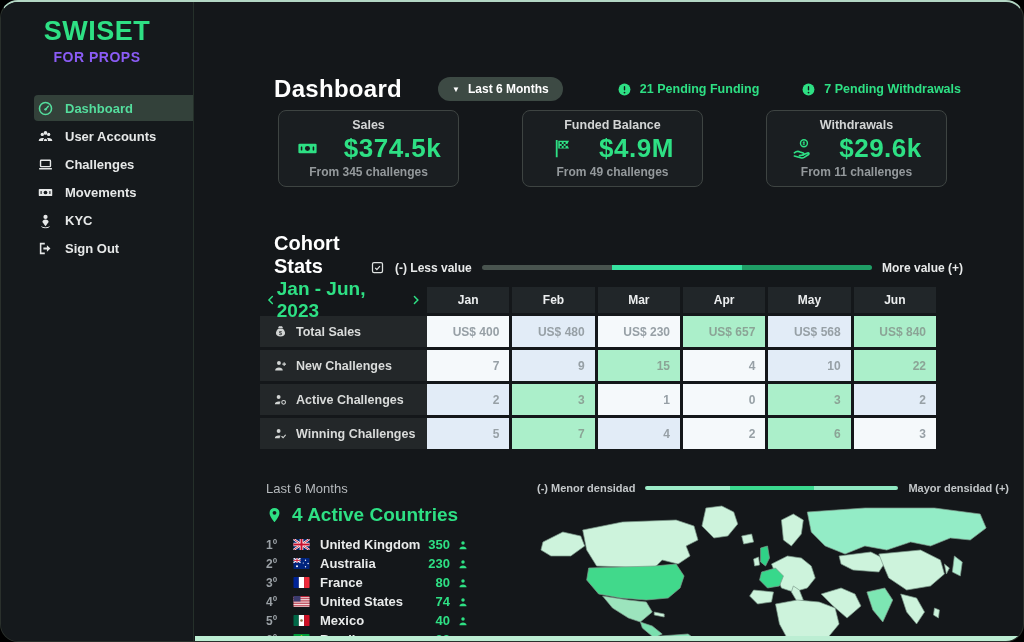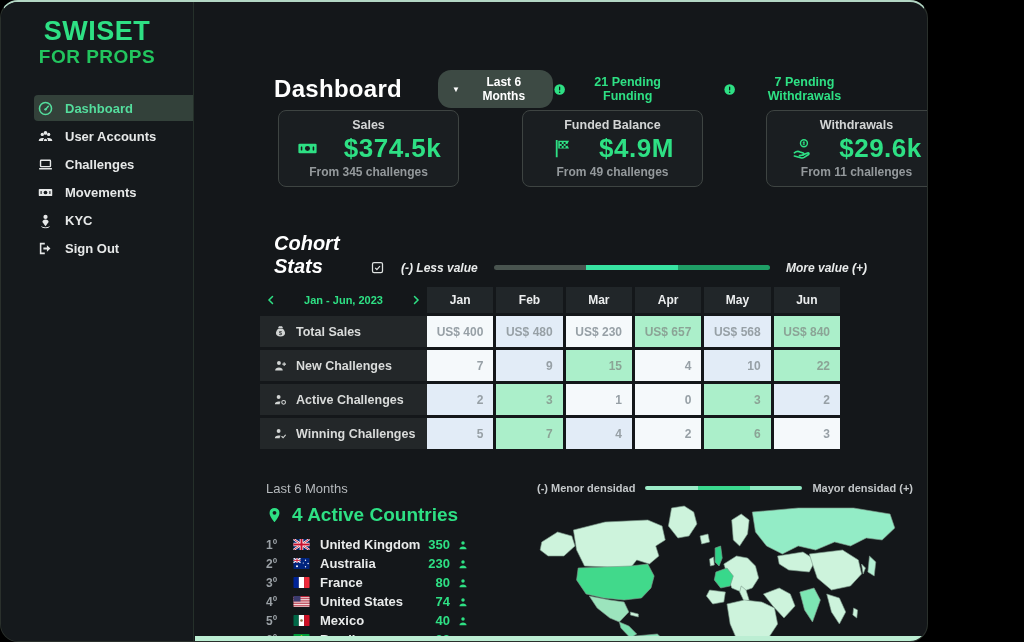--- a/index.html
+++ b/index.html
@@ -1,30 +1,30 @@
 <!DOCTYPE html>
 <html><head>
 <meta charset="utf-8">
 <style>
   :root{
     --accent:#2ee084; --bg:#14171a; --sidebar:#15191c; --panel:#1a1e21;
     --cell-plain:#f5f9fb; --cell-cool:#e2ecf7; --cell-good:#abefca;
   }
   *{box-sizing:border-box;margin:0;padding:0;font-family:"Liberation Sans",sans-serif;}
   body{background:#000;width:1024px;height:642px;overflow:hidden;}
-  .window{position:relative;width:928px;height:642px;background:var(--bg);
+  .window{position:relative;width:1024px;height:642px;background:var(--bg);
     border-radius:18px;overflow:hidden;border:1px solid #2a302c;border-top:2px solid #b3d7c4;}
   .icon{display:inline-flex;align-items:center;justify-content:center;}
   .icon svg{width:100%;height:100%;}
 
   
   .sidebar{position:absolute;left:0;top:0;bottom:0;width:193px;background:var(--sidebar);border-right:1px solid #25302a;}
   .brand{padding-top:14px;text-align:center;}
   .brand-l1{color:var(--accent);font-size:27px;font-weight:800;letter-spacing:.5px;line-height:30px;}
-  .brand-l2{color:#22c55e;font-size:19px;font-weight:800;letter-spacing:.5px;line-height:22px;}
+  .brand-l2{color:#8b5cf6;font-size:14px;font-weight:800;letter-spacing:.5px;line-height:22px;}
   .brand-l3{color:var(--accent);font-size:22px;font-weight:700;margin-top:13px;line-height:26px;}
   .menu{margin-top:27px;padding-left:33px;}
   .menu-item{display:flex;align-items:center;gap:11px;height:26px;margin-bottom:2px;
     color:#e6e8e8;font-size:13px;font-weight:600;cursor:pointer;border-radius:4px 0 0 4px;padding-left:3px;}
   .menu-item .icon{width:17px;height:17px;flex:none;}
   .menu-item.active{background:#33413a;color:#54dd9d;}
 
   
   .main{position:absolute;left:194px;right:0;top:0;bottom:0;}
   .topbar{position:absolute;left:79px;right:62px;top:70px;height:34px;display:flex;align-items:center;}
@@ -40,33 +40,33 @@
   .card{width:181px;height:77px;background:var(--panel);border:1px solid #3e4442;border-radius:8px;
     display:flex;flex-direction:column;align-items:center;justify-content:center;gap:1px;}
   .card-label{font-size:12.5px;color:#d3d5d5;font-weight:600;}
   .card-valrow{display:flex;align-items:center;gap:25px;}
   .card-valrow .icon{width:23px;height:23px;color:var(--accent);}
   .card-value{font-size:26px;font-weight:800;color:var(--accent);letter-spacing:.5px;}
   .card-sub{font-size:12px;font-weight:700;color:#94999c;}
 
   
   .cohort{position:absolute;left:65px;top:230px;right:60px;}
-  .cohort-head{display:flex;align-items:flex-end;font-style:italic;}
+  .cohort-head{display:flex;align-items:flex-end;}
   .cohort-head h2{font-size:20px;font-weight:800;color:#fff;margin-left:14px;width:96px;flex:none;}
-  .cohort-legend{flex:1;display:flex;align-items:center;gap:16px;padding-bottom:3px;}
+  .cohort-legend{flex:1;display:flex;align-items:center;gap:10px;padding-bottom:3px;}
   .cohort-legend .cbx{width:15px;height:15px;color:#dfe2e1;cursor:pointer;}
   .lg-label{font-size:12px;font-weight:700;color:#e8eaea;white-space:nowrap;}
   .lg-bar{flex:1;height:5px;display:flex;border-radius:3px;overflow:hidden;}
   .lg-bar .s1{flex:1;background:#49544f;}
   .lg-bar .s2{flex:1;background:#37e3a1;}
   .lg-bar .s3{flex:1;background:#1f9e66;}
   .cohort-body{display:flex;margin-top:9px;}
   .cohort-left{width:167px;flex:none;}
   .period-sel{display:flex;align-items:center;justify-content:space-between;height:26px;
-    padding:0 5px;color:var(--accent);font-size:11px;font-weight:700;margin-bottom:3px;}
+    padding:0 5px;color:var(--accent);font-size:19px;font-weight:700;margin-bottom:3px;}
   .chev{width:12px;height:12px;color:var(--accent);cursor:pointer;}
   .row-label{height:31px;margin-bottom:3px;background:#232729;display:flex;align-items:center;gap:8px;
     padding-left:13px;color:#d9dbda;font-size:12.5px;font-weight:700;cursor:pointer;}
   .row-label .icon{width:15px;height:15px;color:#d2d5d4;flex:none;}
   .cohort-table{flex:1;margin-right:27px;display:grid;grid-template-columns:repeat(6,1fr);gap:3px;align-content:start;}
   .th{height:26px;background:#212629;color:#eceeef;font-size:12px;font-weight:700;
     display:flex;align-items:center;justify-content:center;}
   .td{height:31px;display:flex;align-items:center;justify-content:flex-end;padding-right:10px;
     font-size:12px;font-weight:700;color:#97a0a6;}
   .tone-plain{background:var(--cell-plain);}

